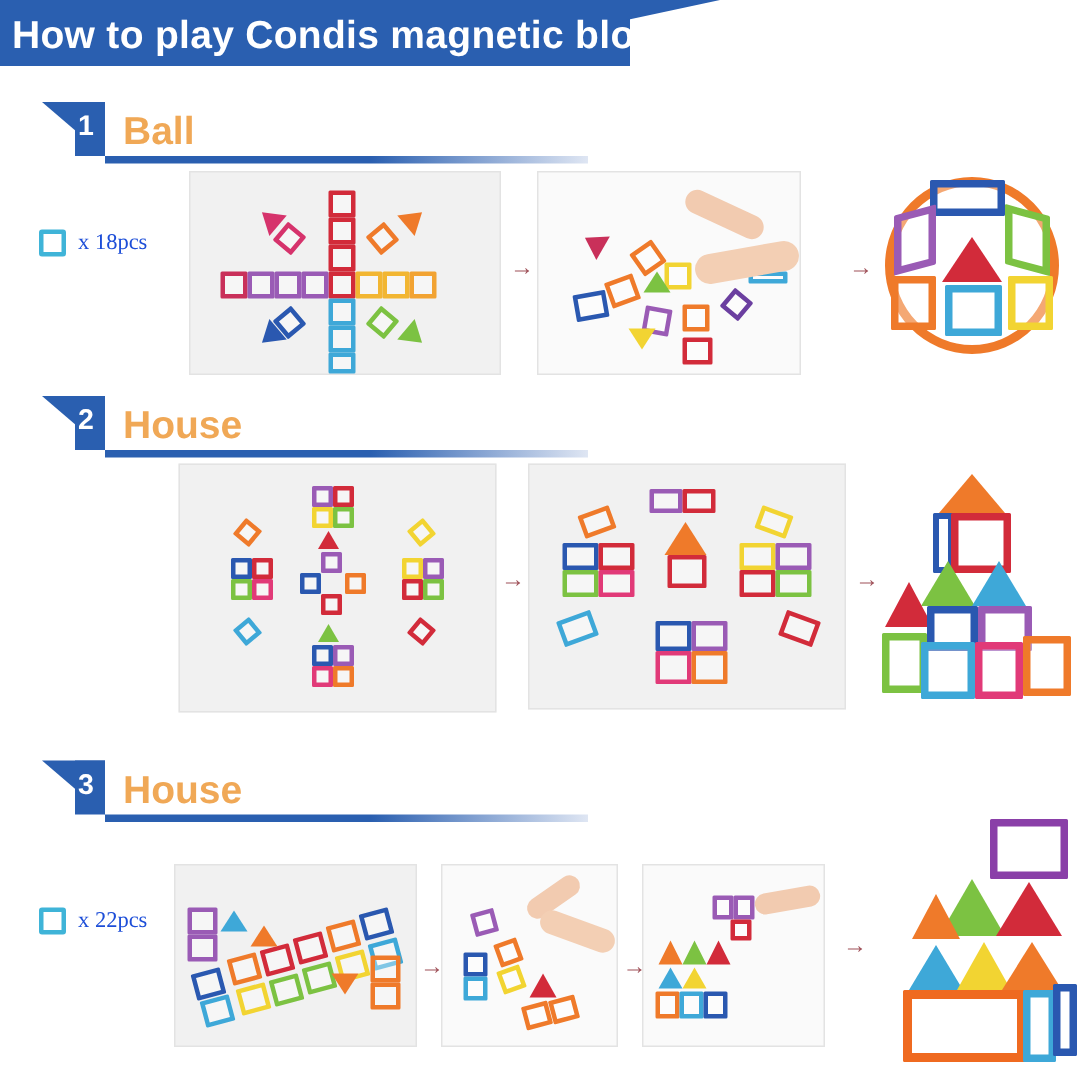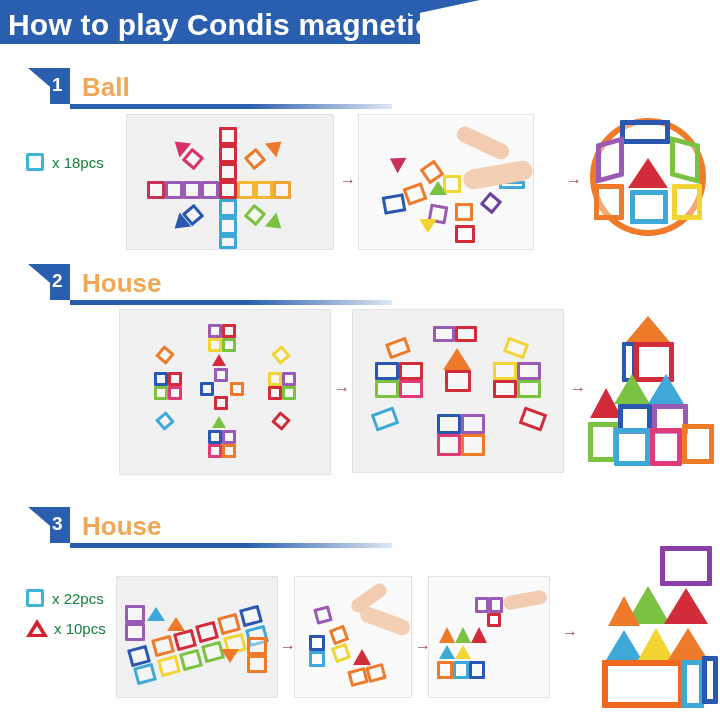--- a/index.html
+++ b/index.html
@@ -1,31 +1,31 @@
 <!DOCTYPE html>
 <html><head>
 <meta charset="utf-8">
 <style>
   html,body{margin:0;padding:0;background:#fff;}
   body{width:720px;height:713px;position:relative;overflow:hidden;font-family:"Liberation Sans",sans-serif;}
   .banner{position:absolute;left:0;top:0;width:420px;height:44px;background:#2a5fb0;}
   .banner-tail{position:absolute;left:410px;top:0;width:0;height:0;border-top:15px solid #2a5fb0;border-right:70px solid transparent;}
-  .banner-title{position:absolute;left:8px;top:8px;color:#fff;font-weight:bold;font-size:30px;letter-spacing:0.2px;white-space:nowrap;}
+  .banner-title{position:absolute;left:8px;top:8px;color:#fff;font-weight:bold;font-size:26px;letter-spacing:0.2px;white-space:nowrap;}
   .sec-head{position:absolute;left:0;width:400px;height:42px;}
   .sec-tri{position:absolute;left:28px;top:0;width:0;height:0;border-top:36px solid #2a5fb0;border-left:42px solid transparent;}
   .sec-numbox{position:absolute;left:50px;top:0;width:20px;height:36px;background:#2a5fb0;}
   .sec-num{position:absolute;left:52px;top:6px;color:#fff;font-weight:bold;font-size:19px;}
   .sec-title{position:absolute;left:82px;top:4px;color:#f0a856;font-weight:bold;font-size:26px;}
   .sec-line{position:absolute;left:70px;top:36px;width:322px;height:5px;background:linear-gradient(to right,#2a5fb0 0%,#2a5fb0 55%,#dfe6f3 100%);}
   .legend{position:absolute;left:26px;}
   .leg-row{display:flex;align-items:center;height:30px;}
   .sq-icon{width:18px;height:18px;border:3px solid #3fb4d8;border-radius:2px;box-sizing:border-box;margin-right:8px;}
   .tri-icon{width:0;height:0;border-left:11px solid transparent;border-right:11px solid transparent;border-bottom:18px solid #d6202e;margin-right:6px;position:relative;}
   .tri-icon::after{content:"";position:absolute;left:-5px;top:7px;border-left:5px solid transparent;border-right:5px solid transparent;border-bottom:8px solid #fff;}
-  .leg-text{font-size:15px;color:#15803d;}
+  .leg-text{font-size:15px;color:#1d4ed8;font-family:Liberation Serif, serif;}
   .photo{position:absolute;background:#f1f1f1;border:1px solid #e3e3e3;box-sizing:border-box;}
   .photo.white{background:#fafafa;}
   .arrow{position:absolute;color:#a0525a;font-size:16px;}
   .blk{position:absolute;box-sizing:border-box;border:3px solid;border-radius:1px;background:rgba(255,255,255,0.35);}
   .tri{position:absolute;width:0;height:0;border-left:9px solid transparent;border-right:9px solid transparent;}
   .model{position:absolute;}
 </style>
 </head>
 <body>
 
@@ -184,28 +184,24 @@
   <div class="blk" style="left:98px;top:112px;width:32px;height:40px;border-width:5px;border-color:#ef7a2a"></div>
 </div>
 
 <div class="sec-head" style="top:507px">
   <div class="sec-tri"></div>
   <div class="sec-numbox"></div>
   <div class="sec-num">3</div>
   <div class="sec-title">House</div>
   <div class="sec-line"></div>
 </div>
-<div class="legend" style="top:583px">
+<div class="legend" style="top:599px">
   <div class="leg-row">
       <div class="sq-icon"></div>
       <span class="leg-text">x 22pcs</span>
-    </div>
-  <div class="leg-row">
-      <div class="tri-icon"></div>
-      <span class="leg-text">x 10pcs</span>
     </div>
 </div>
 <div class="photo" style="left:116px;top:576px;width:162px;height:122px">
   <div class="blk" style="left:8px;top:28px;width:20px;height:18px;border-color:#9a5bb5"></div>
   <div class="blk" style="left:8px;top:46px;width:20px;height:18px;border-color:#9a5bb5"></div>
   <div class="blk" style="left:12px;top:70px;width:20px;height:18px;border-color:#2a58b0;transform:rotate(-15deg)"></div>
   <div class="blk" style="left:18px;top:88px;width:20px;height:18px;border-color:#3ea8d8;transform:rotate(-15deg)"></div>
   <div class="blk" style="left:36px;top:60px;width:20px;height:18px;border-color:#ef7a2a;transform:rotate(-15deg)"></div>
   <div class="blk" style="left:42px;top:80px;width:20px;height:18px;border-color:#f2d432;transform:rotate(-15deg)"></div>
   <div class="blk" style="left:58px;top:54px;width:20px;height:18px;border-color:#d22b3a;transform:rotate(-15deg)"></div>

